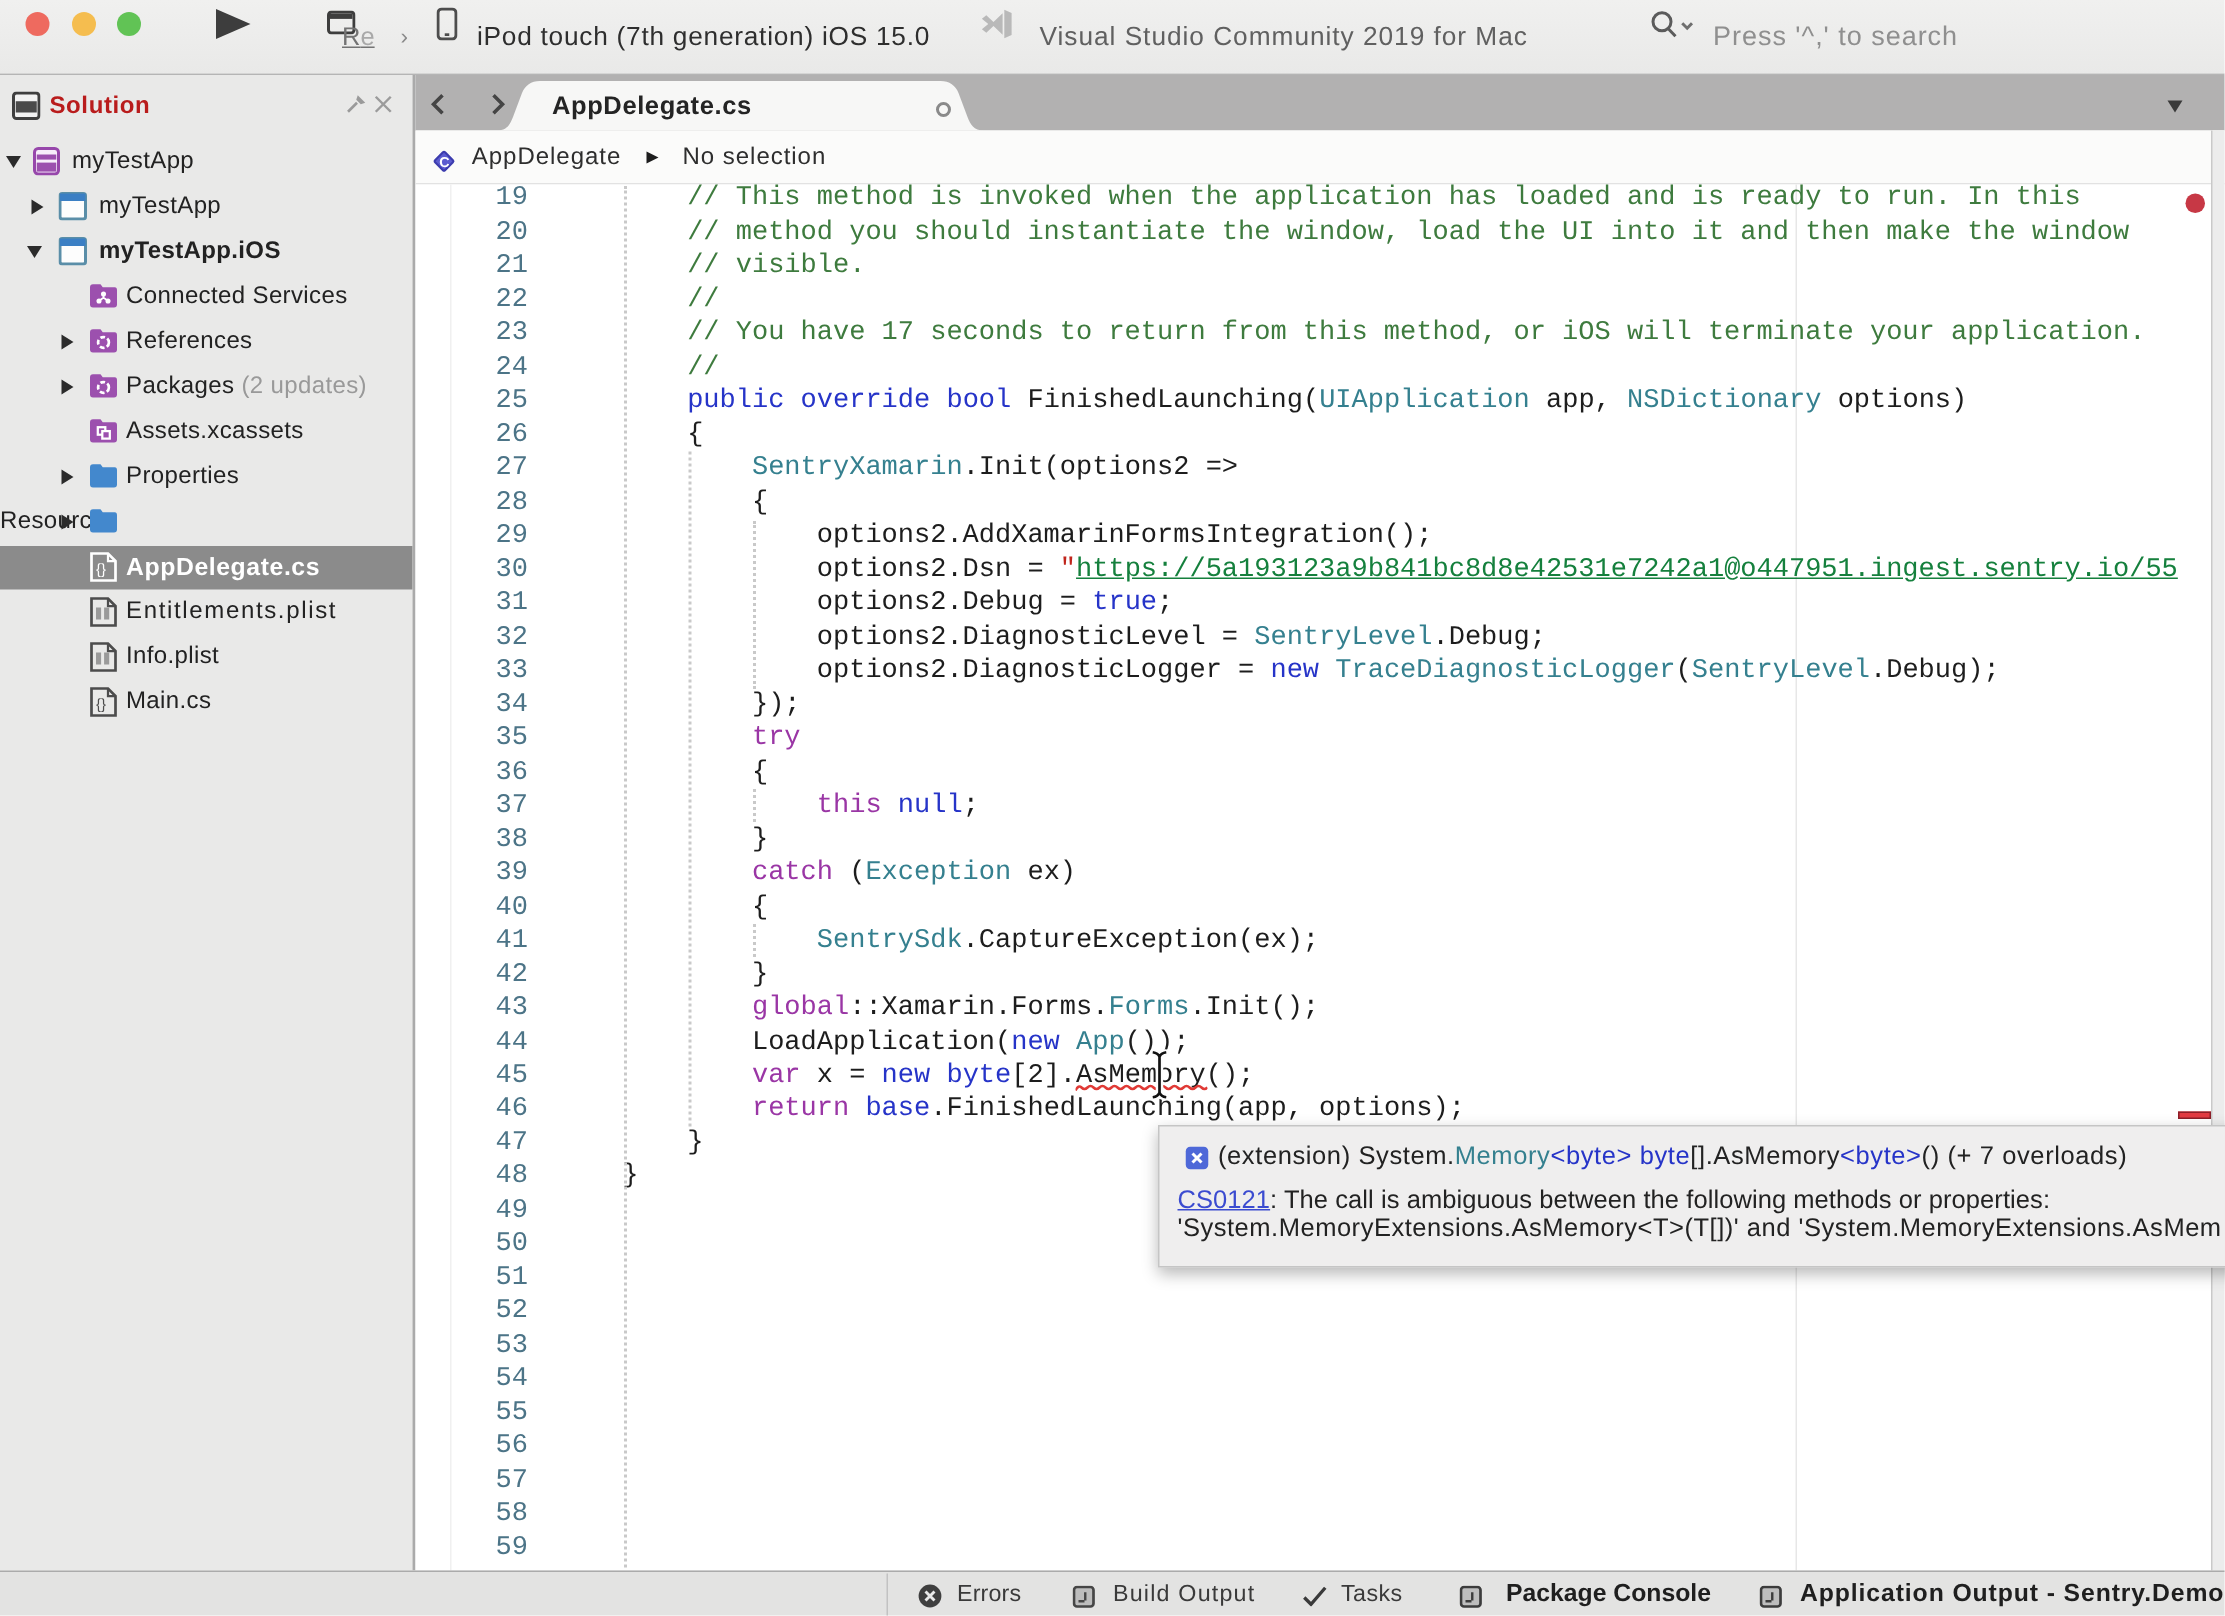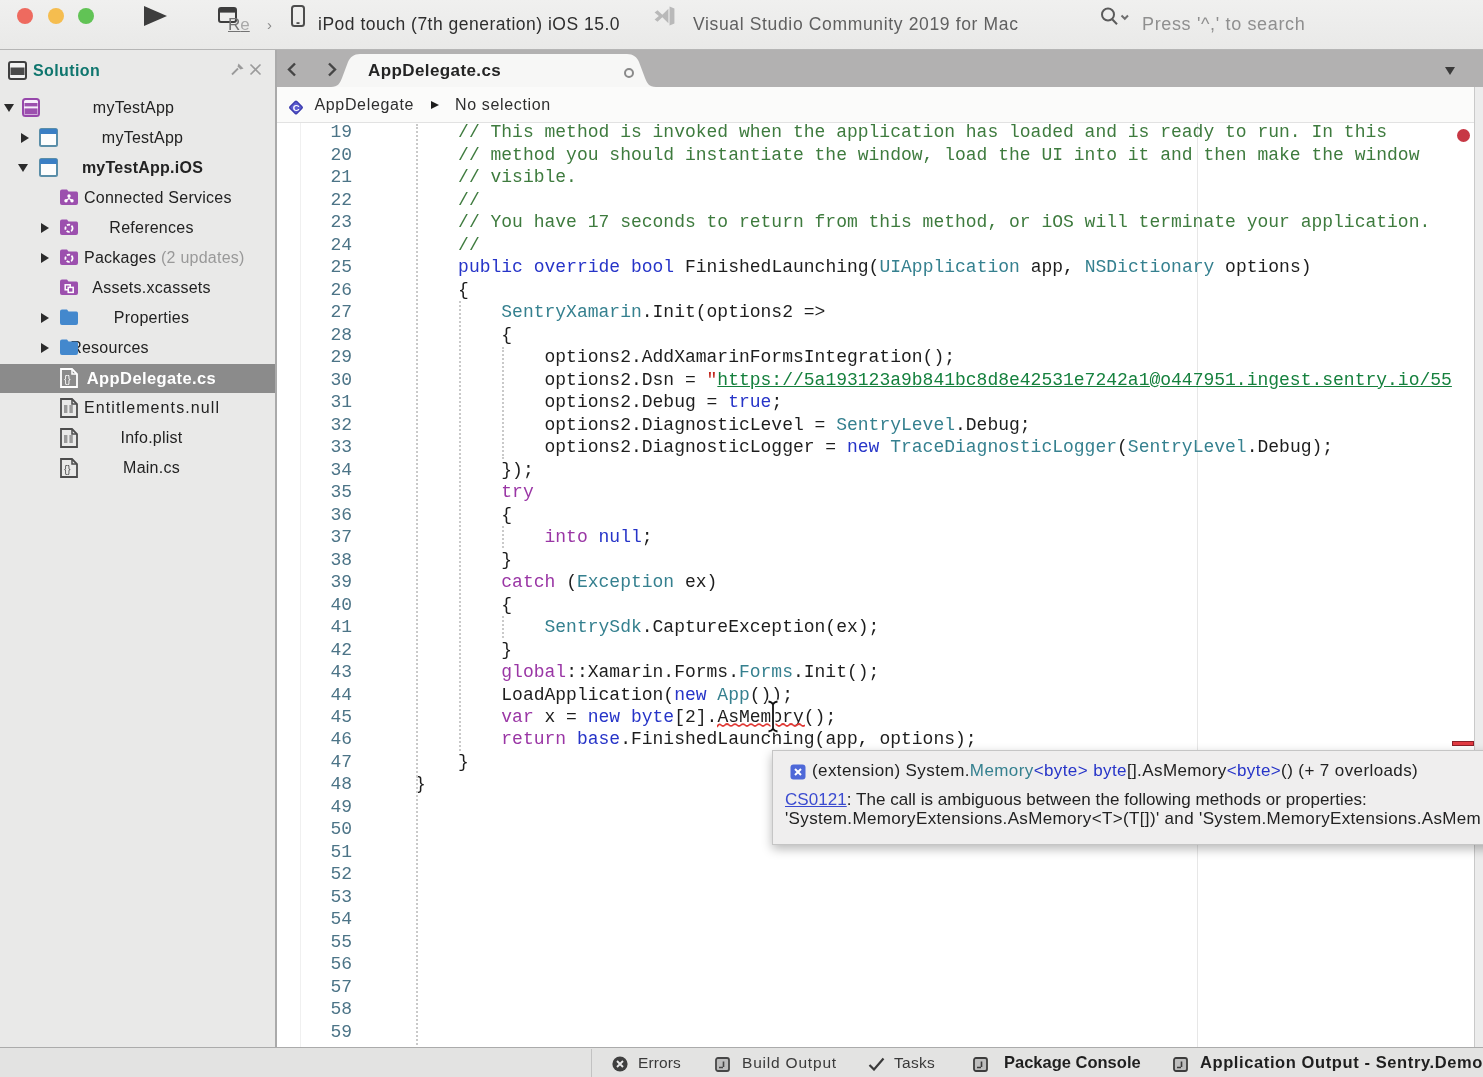--- a/index.html
+++ b/index.html
@@ -10,21 +10,21 @@
   #toolbar { position:absolute; left:0; top:0; width:1483px; height:50px;
     background:linear-gradient(#f0f0ef,#e9e9e8); border-bottom:1px solid #b5b5b5; }
   .tl { position:absolute; top:8px; width:16px; height:16px; border-radius:50%; }
   #play { position:absolute; left:144px; top:6px; width:0; height:0;
     border-left:23px solid #3d3d3d; border-top:10px solid transparent; border-bottom:10px solid transparent; }
   .tbtxt { position:absolute; top:0; height:50px; line-height:49px; font-size:17px; white-space:nowrap; }
   
   #sidebar { position:absolute; left:0; top:50px; width:275px; height:997px; background:#e9e9e8; }
   #sidebar-div { position:absolute; left:275px; top:50px; width:2px; height:997px; background:#aaa; }
   .srow { position:absolute; left:0; width:219px; height:30px; line-height:30px; font-size:16px; letter-spacing:0.25px;
-    color:#222; white-space:nowrap;text-align:center; }
+    color:#222; white-space:nowrap; }
   .tri-r { position:absolute; width:0; height:0; border-left:8px solid #2b2b2b;
     border-top:5px solid transparent; border-bottom:5px solid transparent; }
   .tri-d { position:absolute; width:0; height:0; border-top:8px solid #2b2b2b;
     border-left:5px solid transparent; border-right:5px solid transparent; }
   .sicon { position:absolute; top:5px; }
   
   #tabbar { position:absolute; left:277px; top:50px; width:1206px; height:37px; background:#b2b1b1; }
   
   #crumb { position:absolute; left:277px; top:87px; width:1206px; height:36px; background:#fbfbfa;
     border-bottom:1px solid #e2e2e2; }
@@ -75,21 +75,21 @@
   </svg>
   <div class="tbtxt" style="left:1142px; color:#8f8f8f; font-size:18px; letter-spacing:0.65px;">Press '^,' to search</div>
 </div>
 
 <div id="sidebar">
 
   <svg class="abs" style="left:8px; top:11px;" width="19" height="19" viewBox="0 0 19 19">
     <rect x="1" y="1" width="17" height="17" rx="2" fill="#f2f2f2" stroke="#3f3f3f" stroke-width="2"></rect>
     <rect x="2.5" y="6.5" width="14" height="7.5" fill="#4a4a4a"></rect>
   </svg>
-  <div class="abs" style="left:33px; top:0; height:40px; line-height:41px; font-size:16px; letter-spacing:0.4px; font-weight:bold; color:#0f766e;">Solution</div>
+  <div class="abs" style="left:33px; top:0; height:40px; line-height:41px; font-size:16px; letter-spacing:0.4px; font-weight:bold; color:#b91c1c;">Solution</div>
   <svg class="abs" style="left:230px; top:12px;" width="15" height="15" viewBox="0 0 15 15">
     <path d="M8.5,1.5 L13.5,6.5 L10.5,7.5 L7.5,4.5 Z" fill="#9a9a9a"></path>
     <line x1="8" y1="6.5" x2="2" y2="12.5" stroke="#9a9a9a" stroke-width="1.8"></line>
   </svg>
   <svg class="abs" style="left:249px; top:13px;" width="13" height="13" viewBox="0 0 13 13">
     <line x1="1.5" y1="1.5" x2="11.5" y2="11.5" stroke="#9b9b9b" stroke-width="1.6"></line>
     <line x1="11.5" y1="1.5" x2="1.5" y2="11.5" stroke="#9b9b9b" stroke-width="1.6"></line>
   </svg>
 
   <div class="abs" style="left:0; top:313.5px; width:275px; height:29px; background:#8b8b8b;"></div>
@@ -97,21 +97,21 @@
   <div class="srow" style="top:43px; padding-left:48px;">myTestApp</div>
   <div class="srow" style="top:73px; padding-left:66px;">myTestApp</div>
   <div class="srow" style="top:103px; padding-left:66px; font-weight:bold;">myTestApp.iOS</div>
   <div class="srow" style="top:133px; padding-left:84px;">Connected Services</div>
   <div class="srow" style="top:163px; padding-left:84px;">References</div>
   <div class="srow" style="top:193px; padding-left:84px;">Packages <span style="color:#999;">(2 updates)</span></div>
   <div class="srow" style="top:223px; padding-left:84px;">Assets.xcassets</div>
   <div class="srow" style="top:253px; padding-left:84px;">Properties</div>
   <div class="srow" style="top:283px; ">Resources</div>
   <div class="srow" style="top:313px; padding-left:84px; color:#fff; font-weight:bold; font-size:16.5px; letter-spacing:0.4px;">AppDelegate.cs</div>
-  <div class="srow" style="top:343px; padding-left:84px; letter-spacing:1.1px;">Entitlements.null</div>
+  <div class="srow" style="top:343px; padding-left:84px; letter-spacing:1.1px;">Entitlements.plist</div>
   <div class="srow" style="top:373px; padding-left:84px;">Info.plist</div>
   <div class="srow" style="top:403px; padding-left:84px;">Main.cs</div>
 
   <div class="tri-d" style="left:4px; top:54px;"></div>
   <div class="tri-r" style="left:21px; top:83px;"></div>
   <div class="tri-d" style="left:18px; top:114px;"></div>
   <div class="tri-r" style="left:41px; top:173px;"></div>
   <div class="tri-r" style="left:41px; top:203px;"></div>
   <div class="tri-r" style="left:41px; top:263px;"></div>
   <div class="tri-r" style="left:41px; top:293px;"></div>
@@ -264,21 +264,21 @@
             <span class="ty">SentryXamarin</span>.Init(options2 =&gt;
             {
                 options2.AddXamarinFormsIntegration();
                 options2.Dsn = <span class="st">"</span><span class="lk">https://5a193123a9b841bc8d8e42531e7242a1@o447951.ingest.sentry.io/55</span>
                 options2.Debug = <span class="kb">true</span>;
                 options2.DiagnosticLevel = <span class="ty">SentryLevel</span>.Debug;
                 options2.DiagnosticLogger = <span class="kb">new</span> <span class="ty">TraceDiagnosticLogger</span>(<span class="ty">SentryLevel</span>.Debug);
             });
             <span class="kp">try</span>
             {
-                <span class="kp">into</span> <span class="kb">null</span>;
+                <span class="kp">this</span> <span class="kb">null</span>;
             }
             <span class="kp">catch</span> (<span class="ty">Exception</span> ex)
             {
                 <span class="ty">SentrySdk</span>.CaptureException(ex);
             }
             <span class="kp">global</span>::Xamarin.Forms.<span class="ty">Forms</span>.Init();
             LoadApplication(<span class="kb">new</span> <span class="ty">App</span>());
             <span class="kp">var</span> x = <span class="kb">new</span> <span class="kb">byte</span>[2].AsMemory();
             <span class="kp">return</span> <span class="kb">base</span>.FinishedLaunching(app, options);
         }

